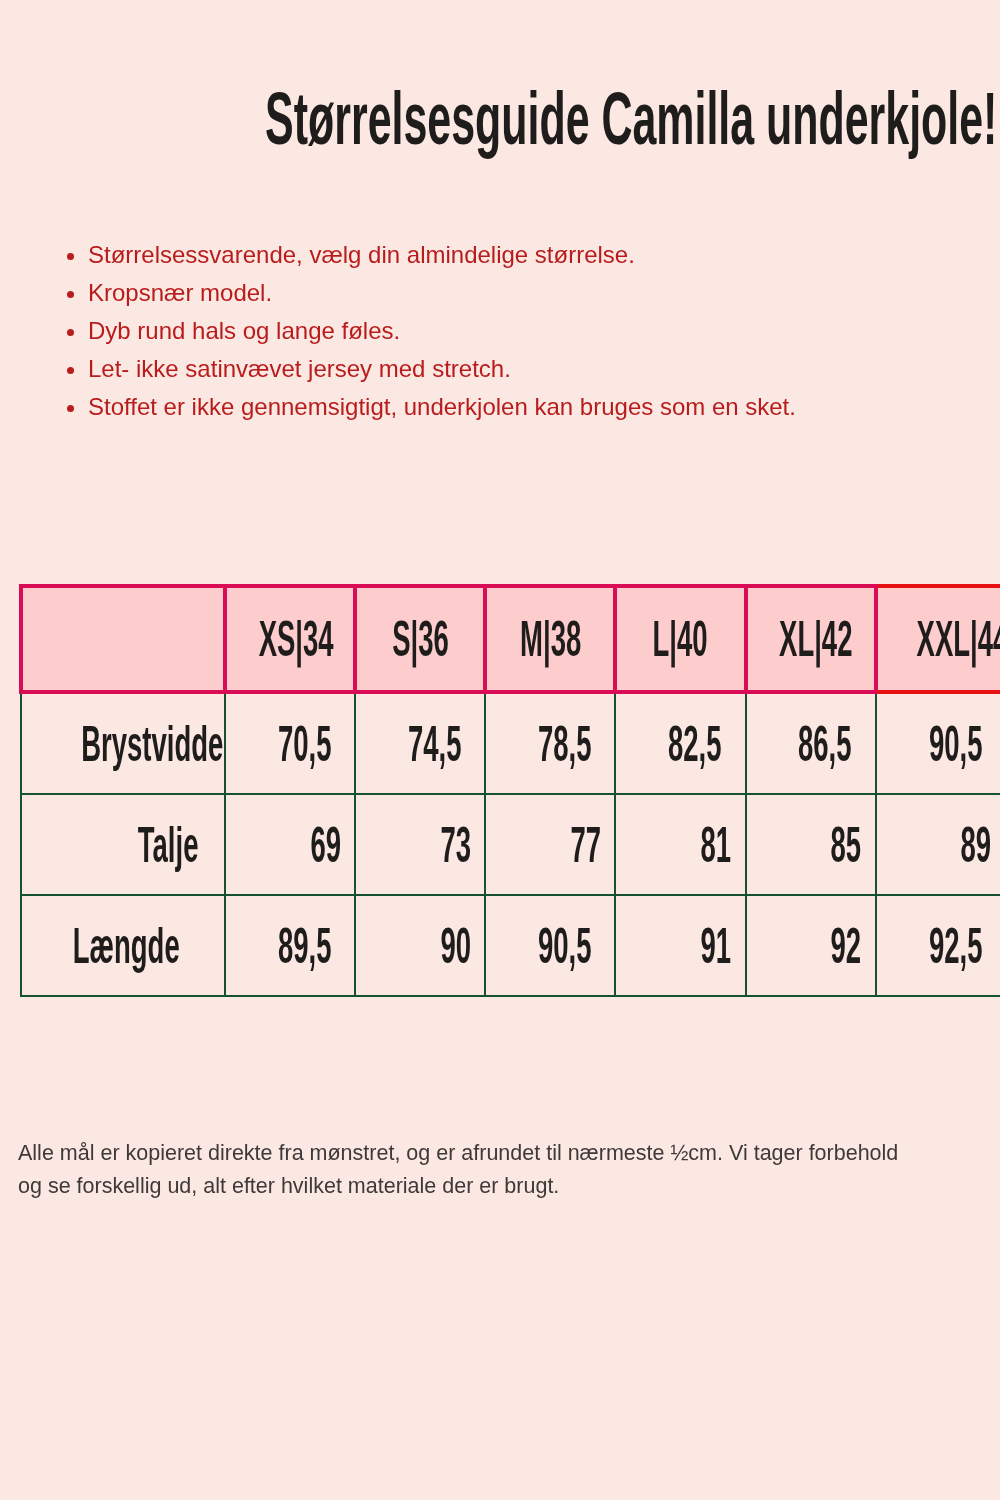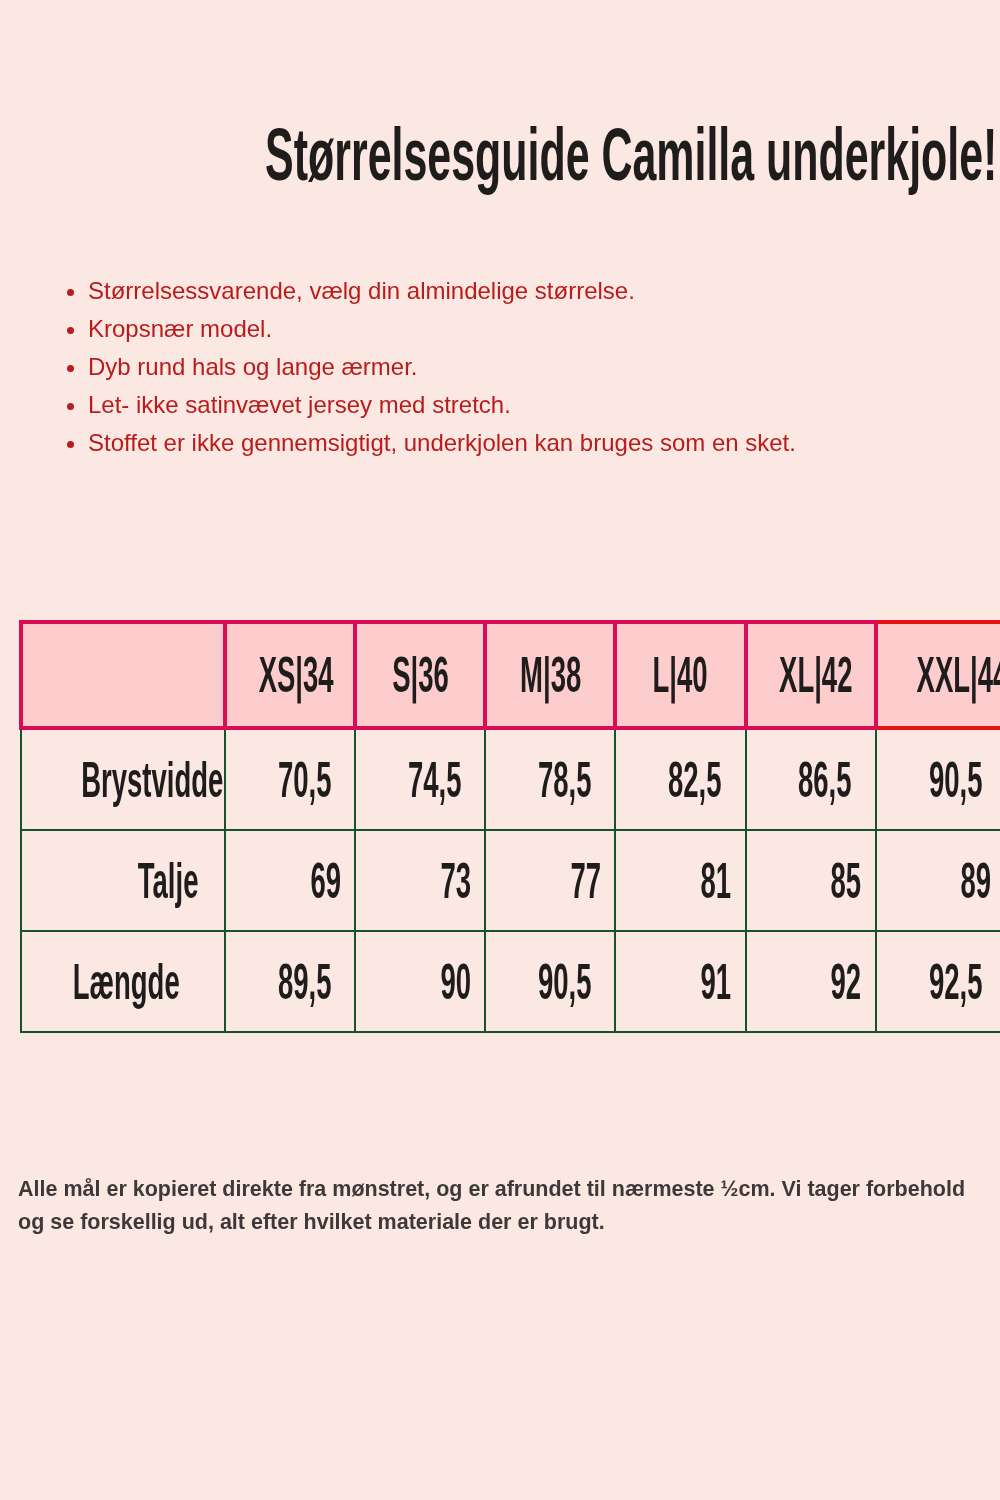--- a/index.html
+++ b/index.html
@@ -12,21 +12,21 @@
   .cond {
     display: inline-block;
     transform: scaleX(0.58);
     transform-origin: center;
     white-space: nowrap;
     font-weight: 700;
     color: #1f1c1c;
   }
   .page-title {
     margin: 0;
-    padding-top: 116px;
+    padding-top: 80px;
     text-align: left;
     font-size: 74px;
     line-height: 78px;
     font-weight: 700;
   }
   .bullet-list {
     margin: 78px 0 0 0;
     padding: 0 0 0 88px;
     list-style: disc outside;
     color: #3e3939;
@@ -64,32 +64,31 @@
     vertical-align: middle;
     background: transparent;
   }
   table.size-table .cond { font-size: 50px; transform: scaleX(0.55); }
   .footer-note {
     margin: 140px 0 8px 18px;
     width: 972px;
     color: #3e3939;
     font-size: 21.5px;
     line-height: 33px;
-    font-weight: bold;
   }
 </style>
 </head>
 <body>
 
 <h1 class="page-title"><span class="cond">Størrelsesguide Camilla underkjole!</span></h1>
 
 <ul class="bullet-list">
   <li>Størrelsessvarende, vælg din almindelige størrelse.</li>
   <li>Kropsnær model.</li>
-  <li>Dyb rund hals og lange ærmer.</li>
+  <li>Dyb rund hals og lange føles.</li>
   <li>Let- ikke satinvævet jersey med stretch.</li>
   <li>Stoffet er ikke gennemsigtigt, underkjolen kan bruges som en sket.</li>
 </ul>
 
 <table class="size-table">
   <colgroup>
     <col class="label-col">
       <col>
       <col>
       <col>

